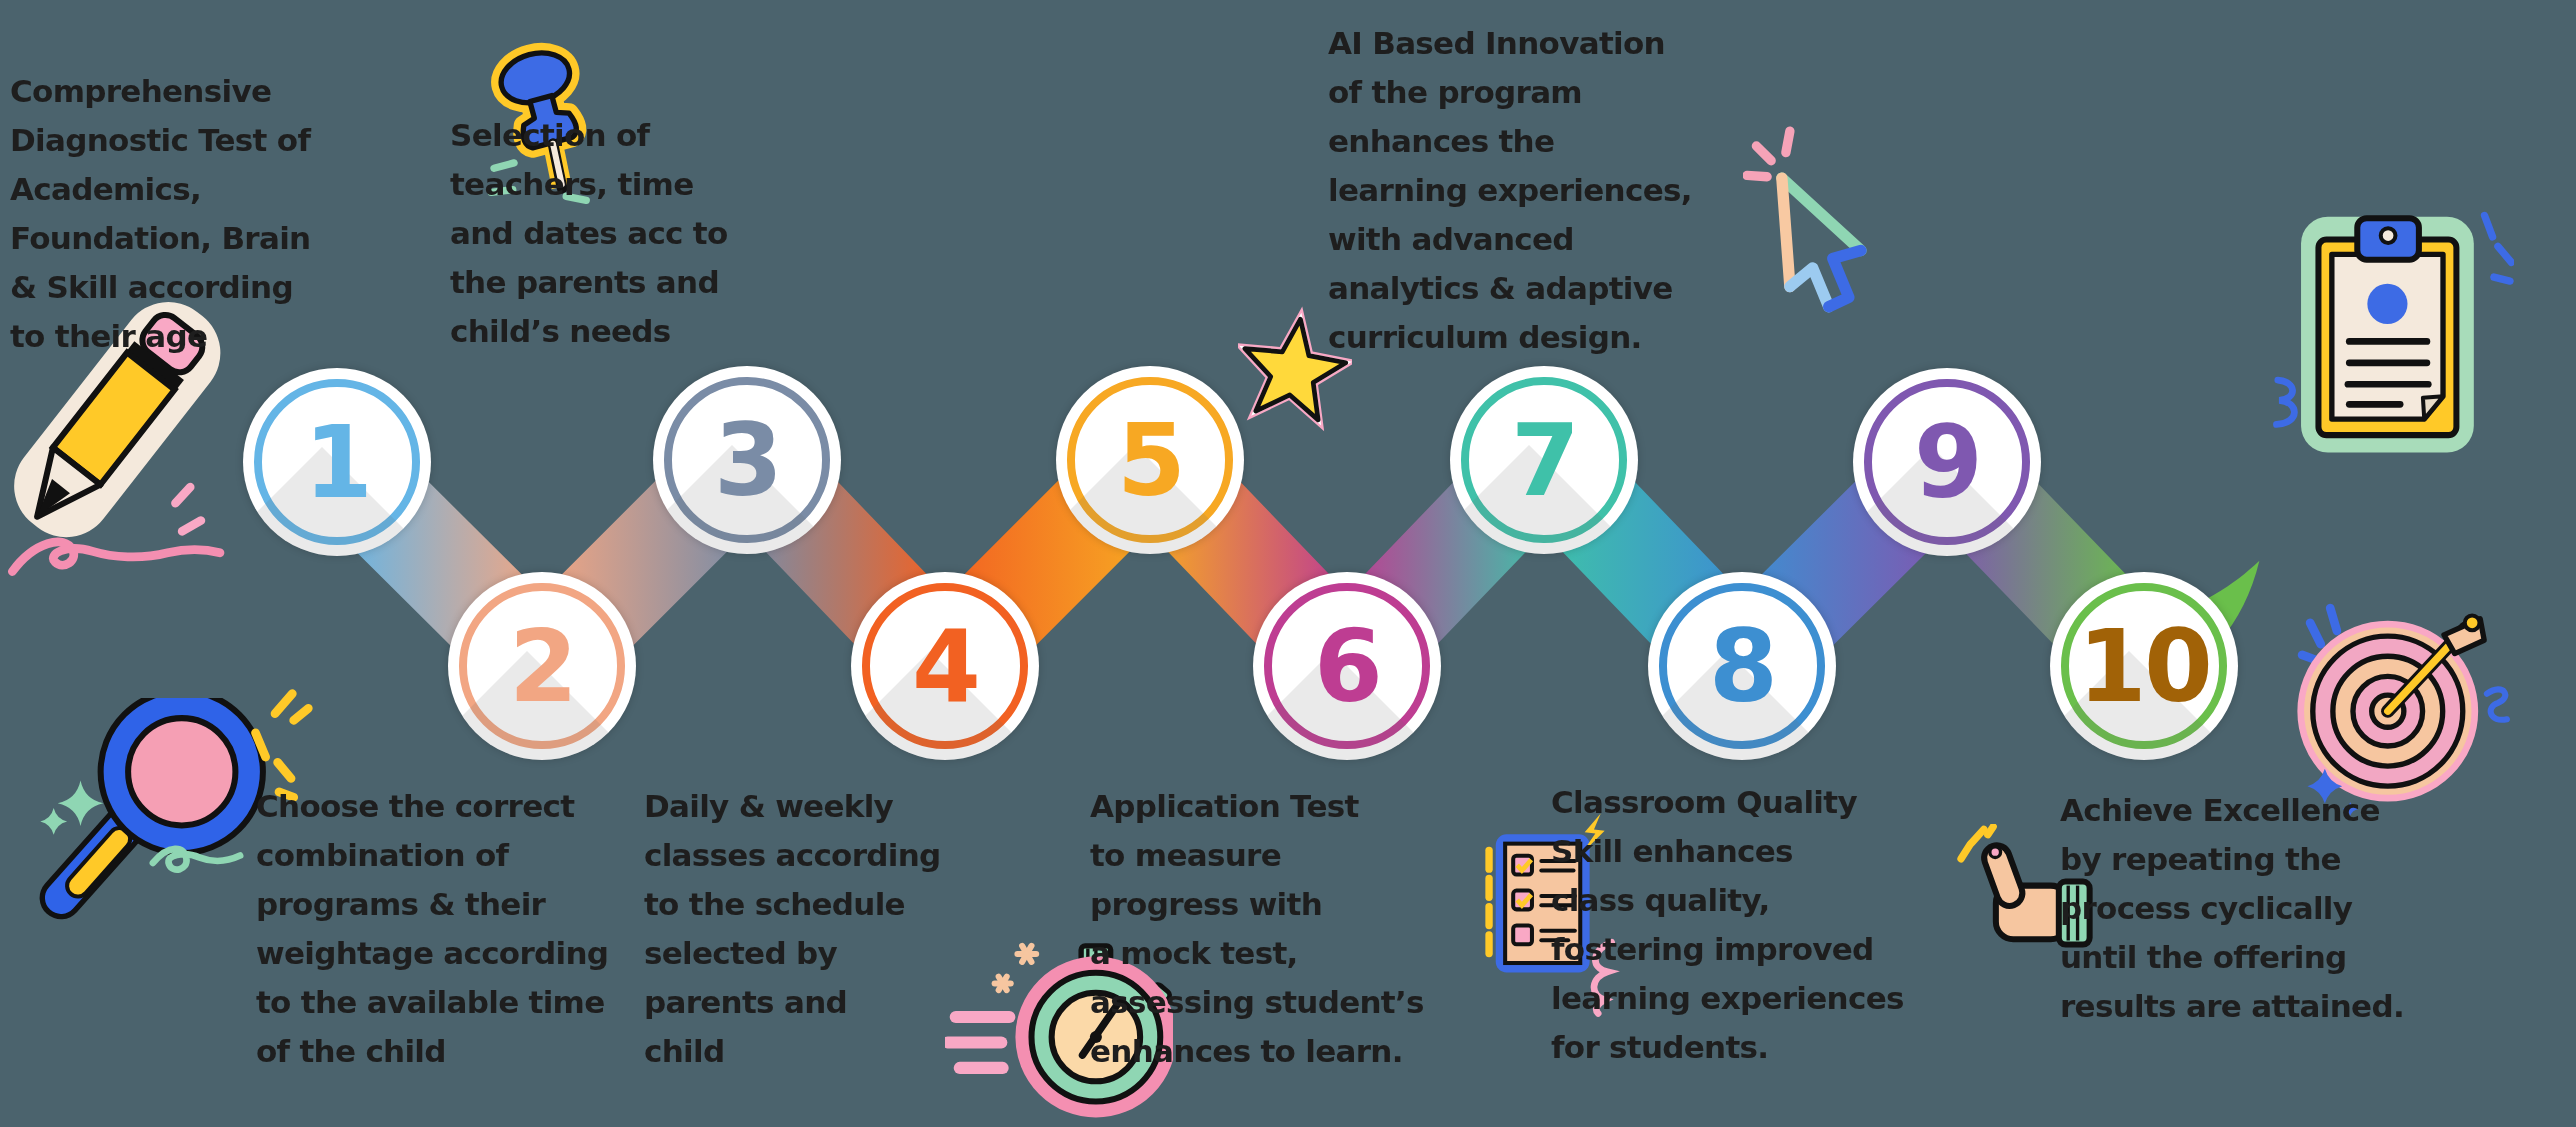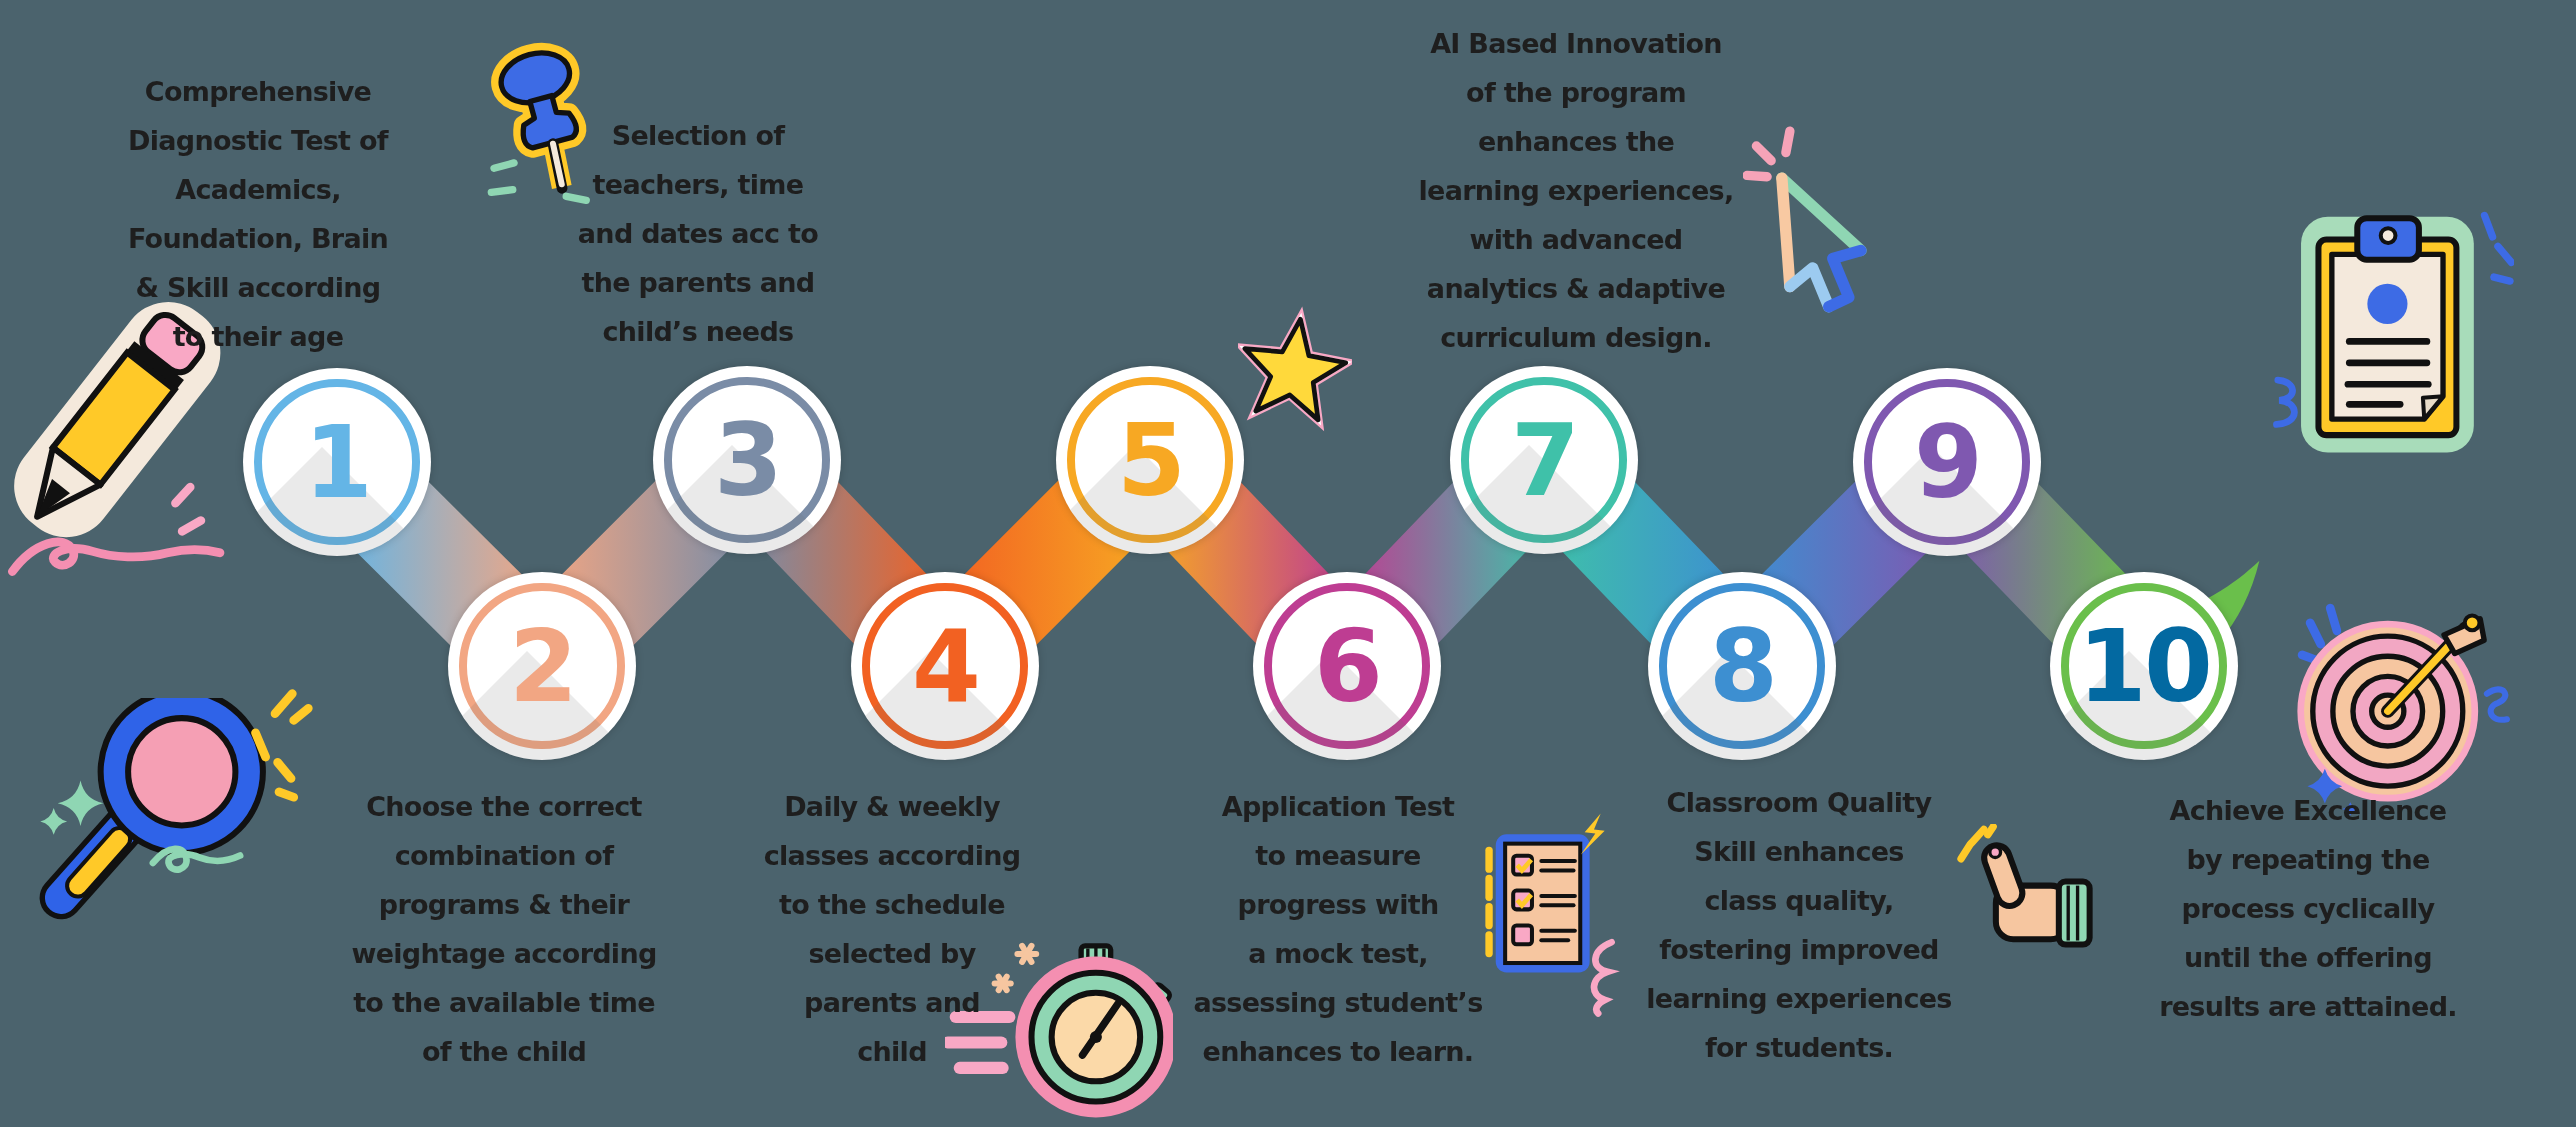--- a/index.html
+++ b/index.html
@@ -6,22 +6,22 @@
   .canvas{position:relative;width:2576px;height:1127px;background:#4b636d;overflow:hidden;
           font-family:"DejaVu Sans",sans-serif;}
   .ribbon{position:absolute;left:0;top:0;z-index:1;}
   .circle{position:absolute;width:188px;height:188px;border-radius:50%;background:#ffffff;
           z-index:2;overflow:hidden;box-shadow:0 0 8px rgba(0,0,0,.18);}
   .ring{position:absolute;inset:11.4px;border:8px solid #999;border-radius:50%;z-index:1;}
   .wedge{position:absolute;left:79px;top:79px;width:215px;height:107px;
          background:rgba(105,105,105,.14);transform:rotate(45deg);transform-origin:top left;z-index:2;}
   .num{position:absolute;inset:0;display:flex;align-items:center;justify-content:center;
        font-size:99px;font-weight:700;z-index:3;letter-spacing:-2.7px;}
-  .step-text{position:absolute;transform:translateX(-50%);width:496px;text-align:center;
-             white-space:pre-line;font-size:27px;line-height:49px;font-weight:700;
+  .step-text{position:absolute;transform:translateX(-50%);width:496px;text-align:left;
+             white-space:pre-line;font-size:31px;line-height:49px;font-weight:700;
              letter-spacing:-0.7px;color:#1e1e1e;z-index:4;}
   .deco{position:absolute;z-index:3;}
 </style>
 </head>
 <body>
 
 <div class="canvas">
 
   <svg class="ribbon" width="2576" height="1127" viewBox="0 0 3840 1680">
     <defs>
@@ -83,21 +83,21 @@
     <span class="num" style="color: rgb(61, 143, 209);">8</span>
   </div>
   <div class="circle" style="left:1853px;top:368px">
     <div class="ring" style="border-color: rgb(127, 88, 176);"></div>
     <div class="wedge"></div>
     <span class="num" style="color: rgb(127, 88, 176);">9</span>
   </div>
   <div class="circle" style="left:2050px;top:572px">
     <div class="ring" style="border-color: rgb(106, 191, 75);"></div>
     <div class="wedge"></div>
-    <span class="num" style="color: #0369a1;">10</span>
+    <span class="num" style="color: #a16207;">10</span>
   </div>
 
   <div class="step-text" style="left:258px;top:67px">Comprehensive
 Diagnostic Test of
 Academics,
 Foundation, Brain
 &amp; Skill according
 to their age</div>
   <div class="step-text" style="left:698px;top:111px">Selection of
 teachers, time

